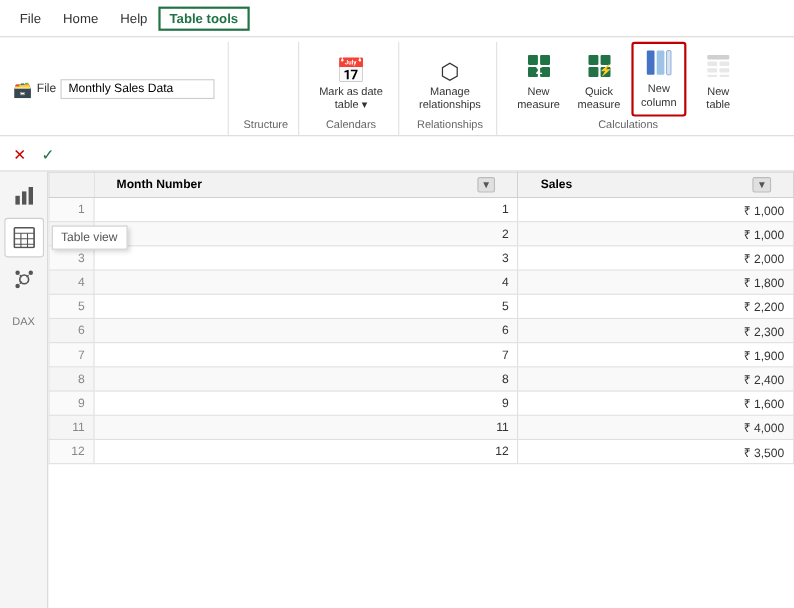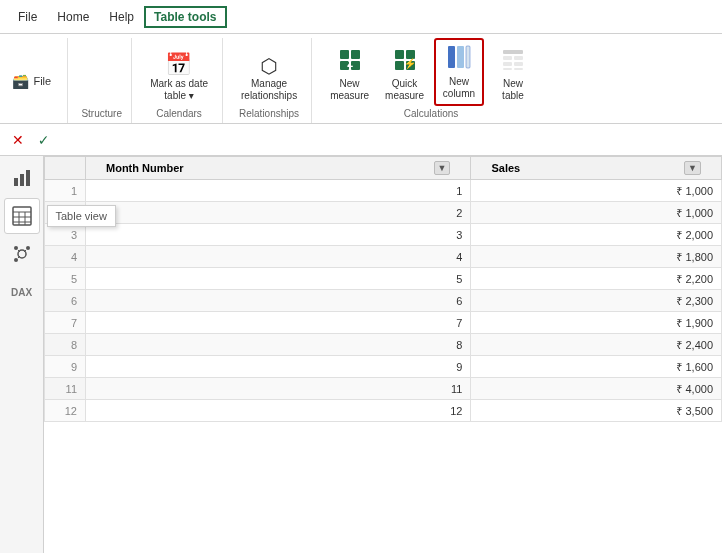--- a/index.html
+++ b/index.html
@@ -124,21 +124,21 @@
       padding: 1px 3px; border-radius: 2px;
     }
     td {
       border: 1px solid #e0e0e0; padding: 3px 8px;
       font-size: 11px; text-align: right; color: #333;
     }
     td:first-child { color: #888; background: #fafafa; }
     tr:nth-child(even) td { background: #f9f9f9; }
     tr:nth-child(even) td:first-child { background: #f5f5f5; }
 
-    .dax-icon { font-size: 10px; font-weight: bold; color: #777; }
+    .dax-icon { font-size: 10px; font-weight: normal; color: #777; }
 
     
     .highlight-box {
       border: 2px solid #c00000 !important;
     }
     .highlight-box-sidebar {
       border: 2px solid #c00000;
     }
   </style>
 </head>
@@ -151,20 +151,21 @@
   <span class="menu-item active">Table tools</span>
 </div>
 
 <div class="ribbon">
   <div class="ribbon-top">
 
     <div class="name-group">
 
       <span style="font-size:14px;margin-right:4px;">🗃️</span>
       <span class="name-label">File</span>
+      <input class="name-input" type="text" value="Monthly Sales Data" style="">
     </div>
 
     <div class="ribbon-group">
       <div class="ribbon-buttons">
         <div style="font-size:10px;color:#999;padding:8px 4px;">&nbsp;</div>
       </div>
       <span class="ribbon-group-label">Structure</span>
     </div>
 
     <div class="ribbon-group">

